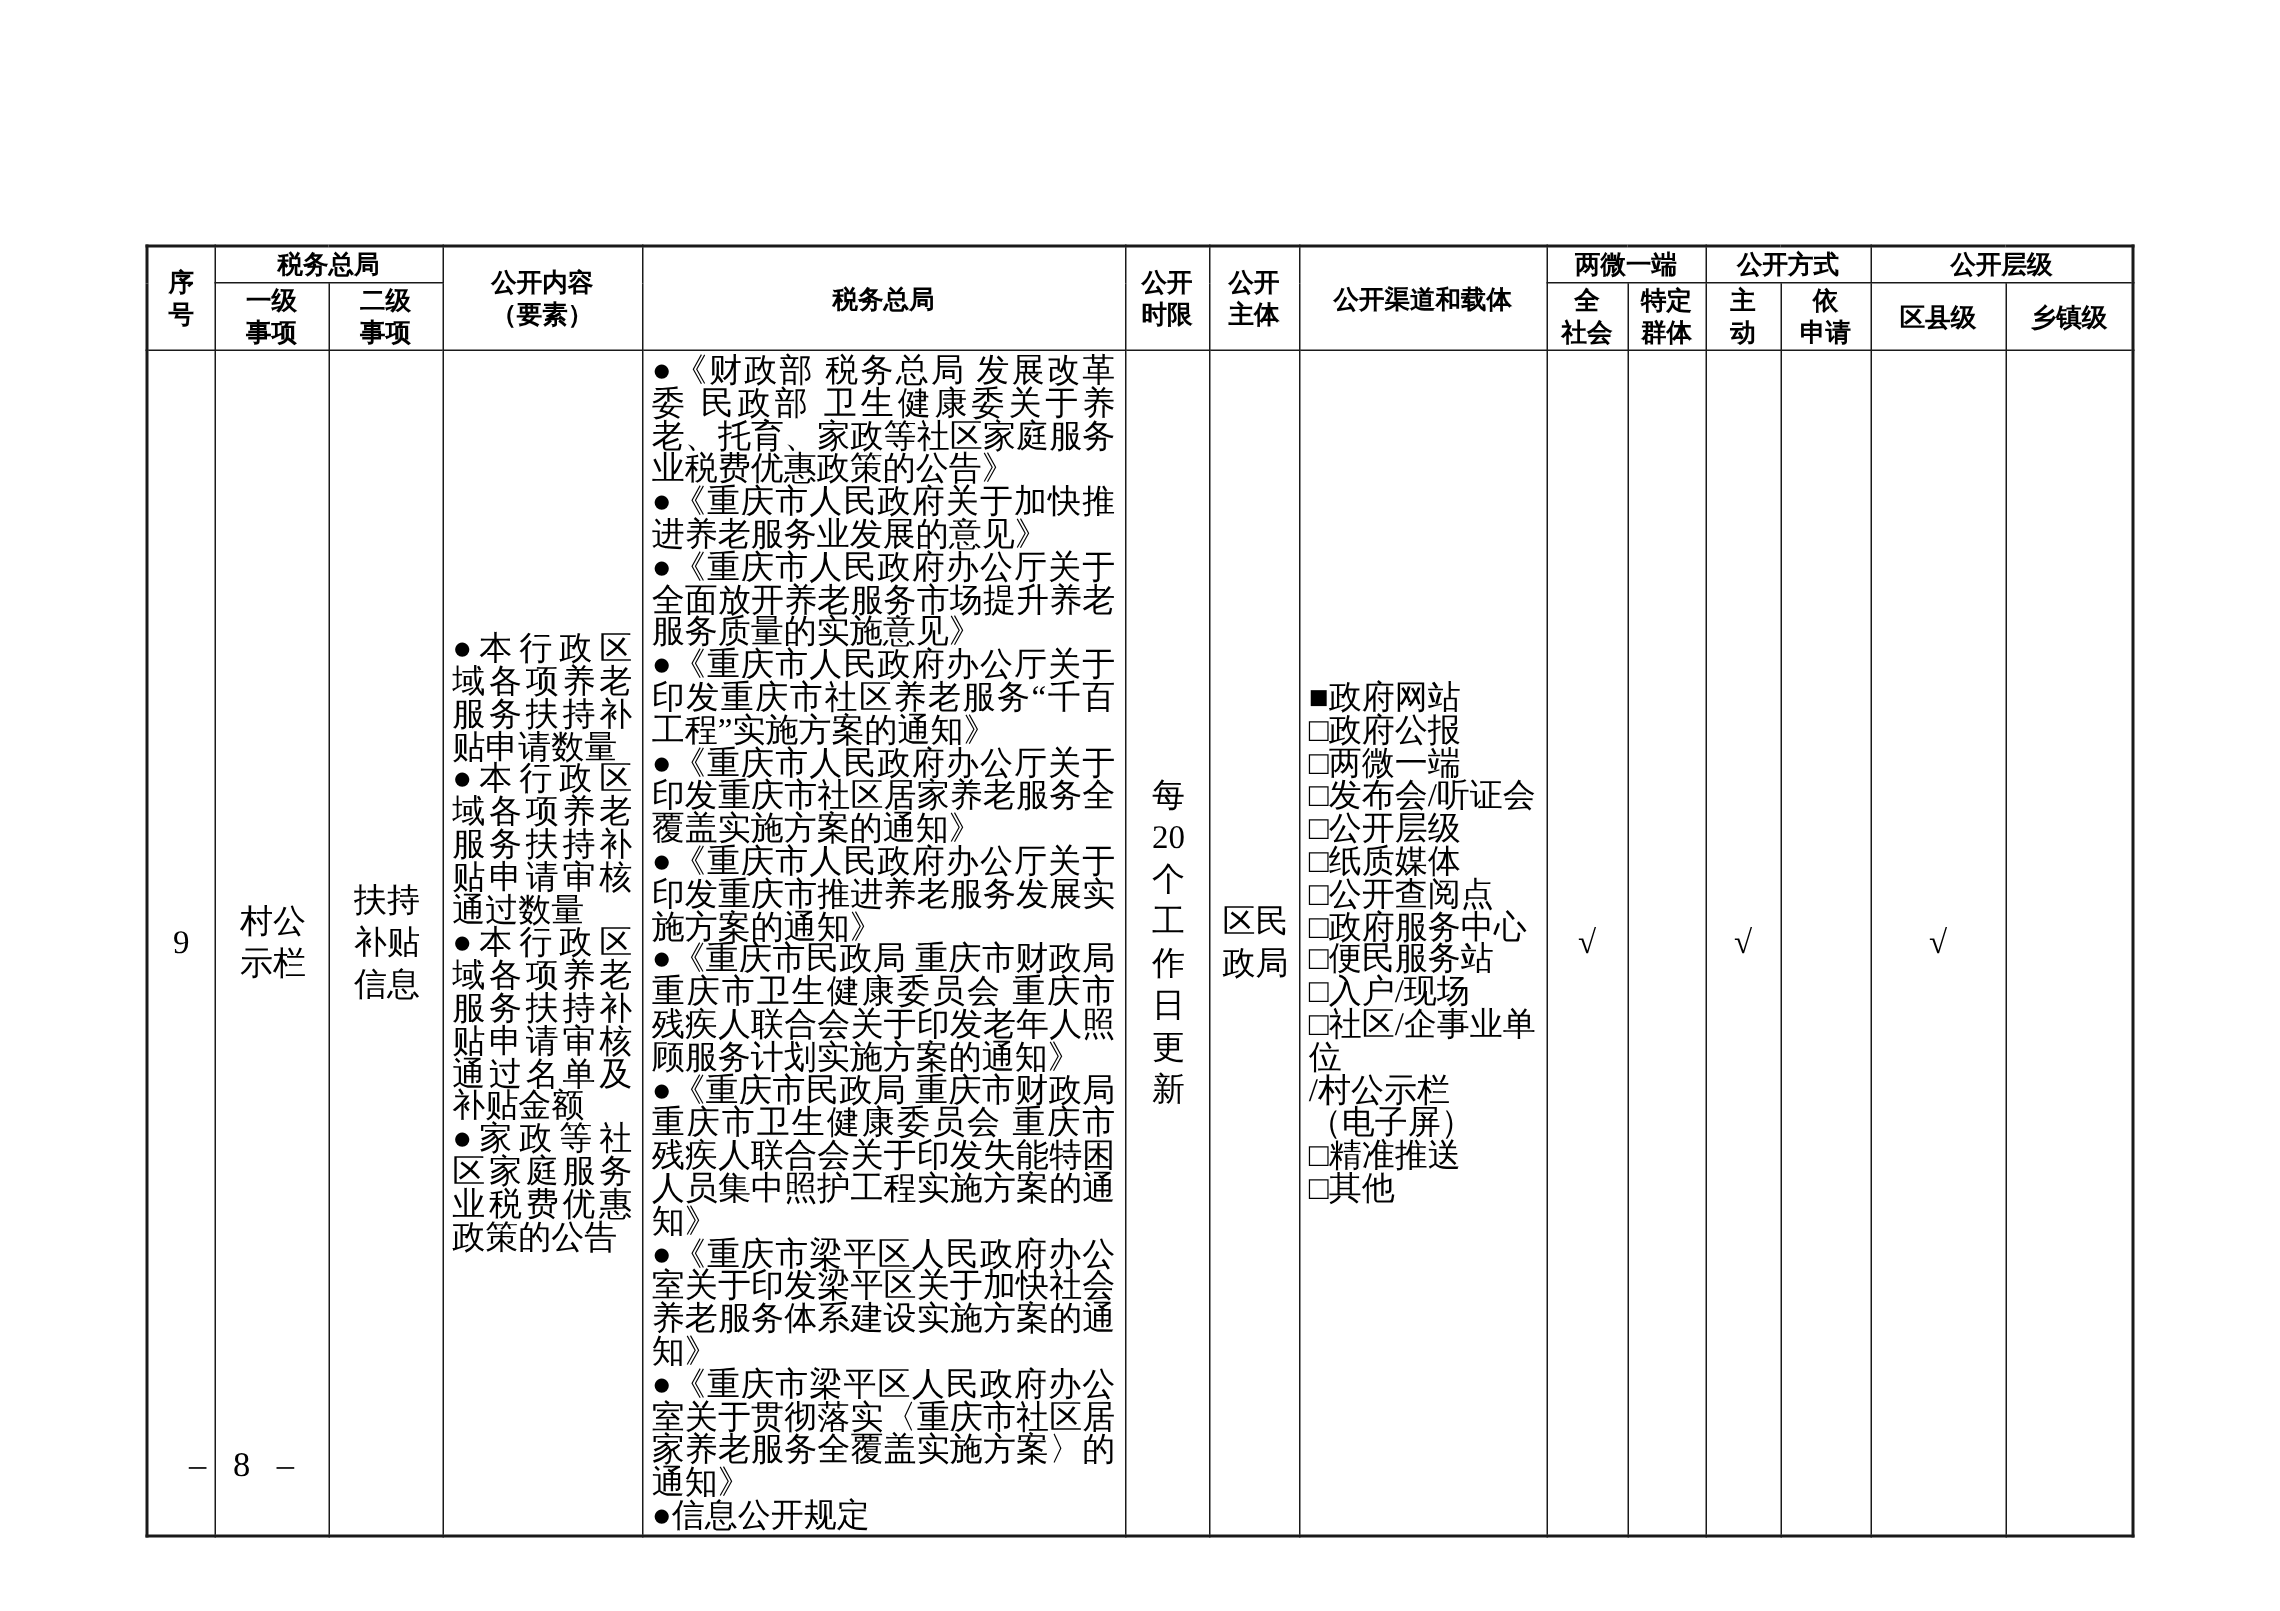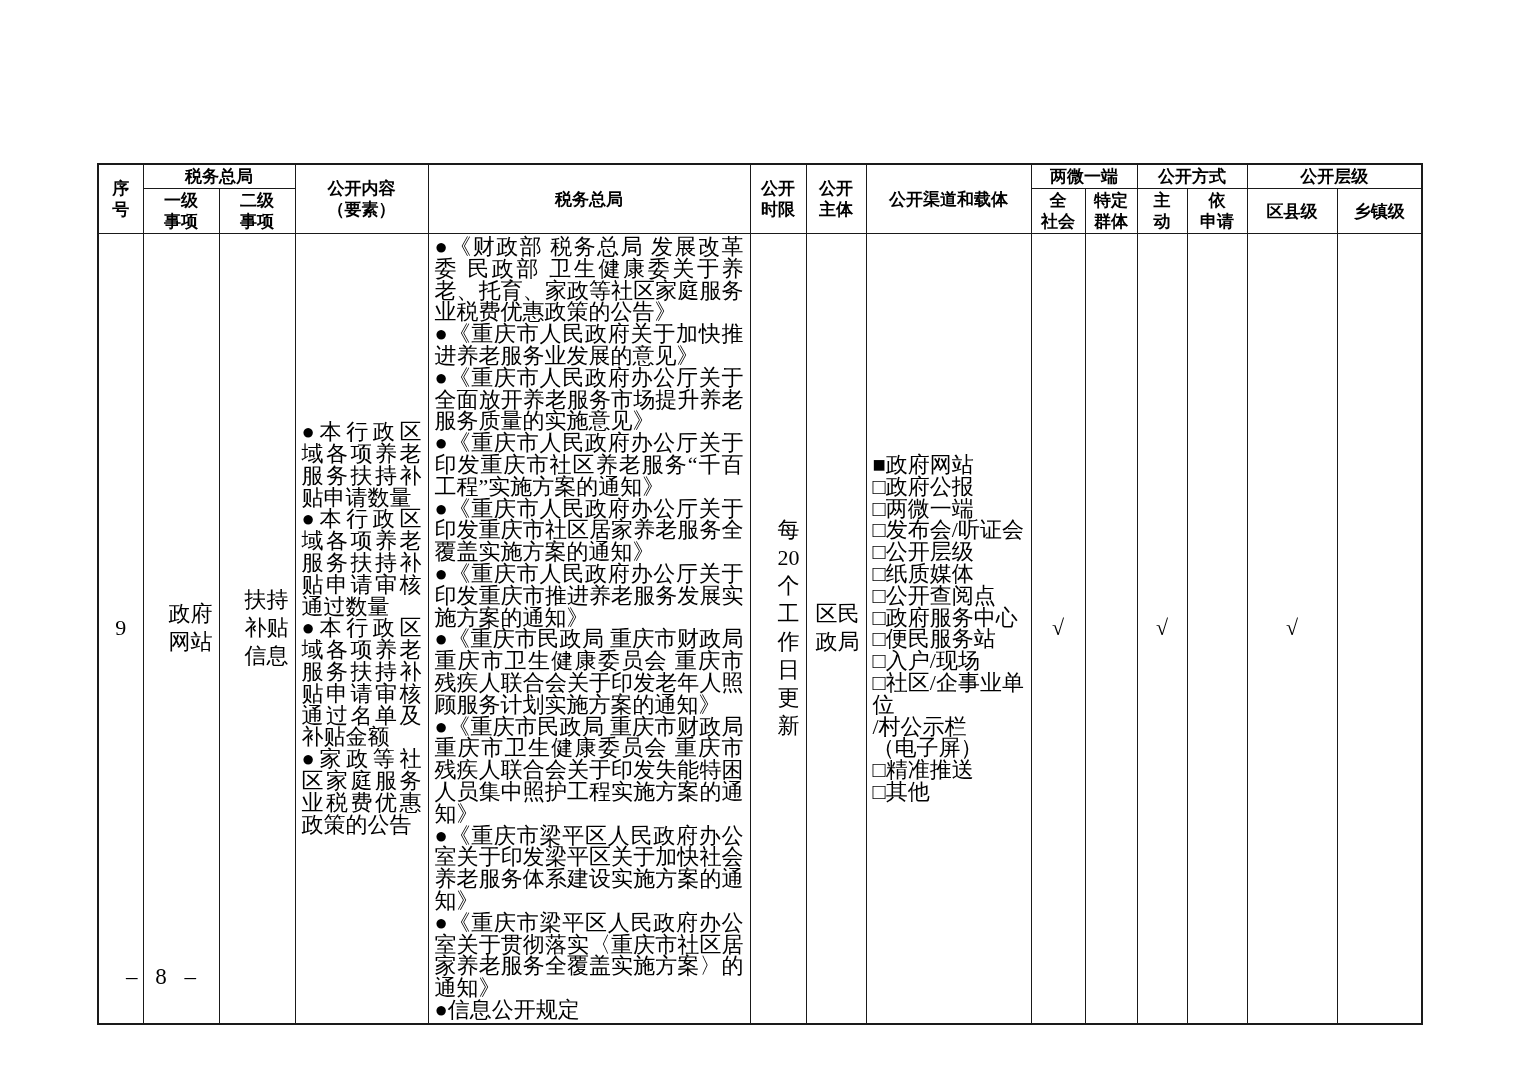--- a/index.html
+++ b/index.html
@@ -44,21 +44,21 @@
   tr.hdr-sub  { height: 42px; }
   tr.body-row { height: 659px; }
 
   td.cell {
     font-size: 22px;
     padding: 2px 6px;
   }
   .lh-wide  { line-height: 28px; }
   .lh-dense { line-height: 21.8px; }
   .ta-center { text-align: center; }
-  .ta-left   { text-align: right; padding-left: 8px !important; }
+  .ta-left   { text-align: center; padding-left: 8px !important; }
 
   .content-cell div,
   .basis-cell div {
     text-align: justify;
   }
   .channels-cell div {
     text-align: left;
     white-space: pre-line;
   }
   .check-cell {
@@ -127,21 +127,21 @@
       <th>主
 动</th>
       <th>依
 申请</th>
       <th>区县级</th>
       <th>乡镇级</th>
     </tr>
 
     <tr class="body-row">
       <td class="cell lh-wide ta-center">9</td>
-      <td class="cell lh-wide ta-left">政府网站</td>
+      <td class="cell lh-wide ta-left">村公示栏</td>
       <td class="cell lh-wide ta-left">扶持补贴信息</td>
       <td class="cell lh-dense content-cell">
             <div>●本行政区域各项养老服务扶持补贴申请数量</div>
             <div>●本行政区域各项养老服务扶持补贴申请审核通过数量</div>
             <div>●本行政区域各项养老服务扶持补贴申请审核通过名单及补贴金额</div>
             <div>●家政等社区家庭服务业税费优惠政策的公告</div>
           </td>
       <td class="cell lh-dense basis-cell">
             <div>●《财政部 税务总局 发展改革委 民政部 卫生健康委关于养老、托育、家政等社区家庭服务业税费优惠政策的公告》</div>
             <div>●《重庆市人民政府关于加快推进养老服务业发展的意见》</div>

